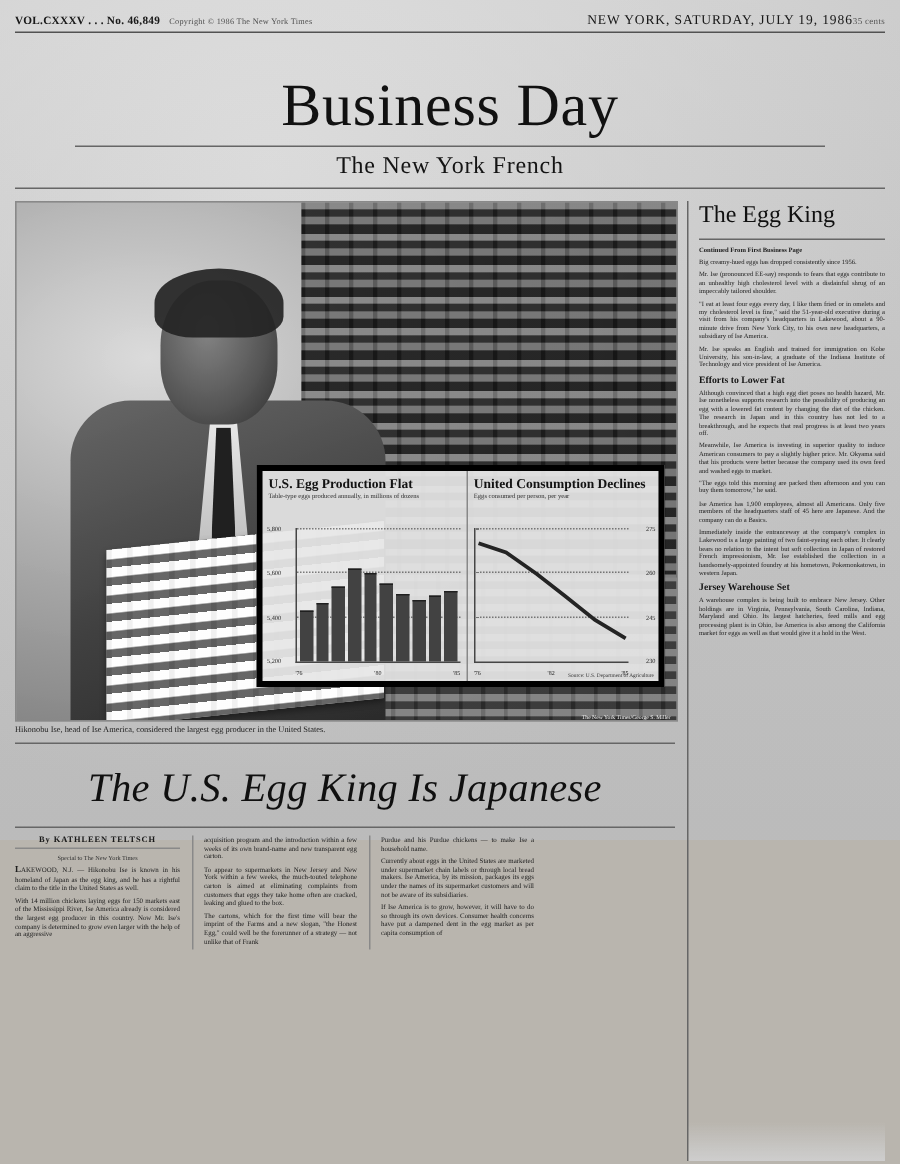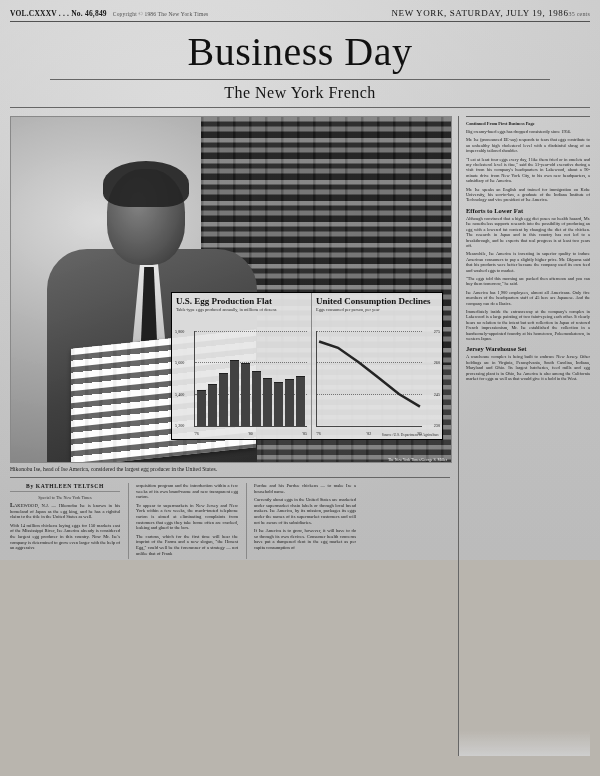--- a/index.html
+++ b/index.html
@@ -68,20 +68,21 @@
   .banner {
     text-align: center;
     padding-top: 10px;
   }
   .banner-title {
     font-family: "Liberation Serif", serif;
     font-size: 40px;
     letter-spacing: 0.5px;
     line-height: 1;
     color: #1c1916;
+    margin-top: 18px;
   }
   .banner-rule {
     height: 1px;
     background: #6d675f;
     margin: 7px 40px 5px 40px;
   }
   .banner-sub {
     font-family: "Liberation Serif", serif;
     font-size: 16px;
     letter-spacing: 0.5px;
@@ -198,21 +199,21 @@
     transform: skewY(-6deg);
     box-shadow: 0 2px 4px rgba(0,0,0,.35);
   }
 
   
   .charts {
     position: absolute;
     left: 160px; bottom: 22px;
     width: 272px; height: 148px;
     background: rgba(226,222,214,0.93);
-    border: 1px solid #000000;
+    border: 4px solid #000000;
     display: flex;
     box-sizing: border-box;
   }
   .chart {
     box-sizing: border-box;
     padding: 3px 4px 2px 4px;
     position: relative;
   }
   .chart.left { width: 141px; border-right: 1px solid #8d8780; }
   .chart.right { width: 131px; }
@@ -480,20 +481,21 @@
             </div>
             <div class="chart-src">Source: U.S. Department of Agriculture</div>
           </div>
         </div>
 
         <div class="photo-credit">The New York Times/George S. Miller</div>
       </div>
 
       <div class="caption">Hikonobu Ise, head of Ise America, considered the largest egg producer in the United States.</div>
 
+      <div class="headline">The U.S. Egg King Is Japanese</div>
 
       <div class="story">
         <div class="scol">
           <div class="byline">By KATHLEEN TELTSCH</div>
           <div class="byline-sub">Special to The New York Times</div>
           <p class="p first">LAKEWOOD, N.J. — Hikonobu Ise is known in his homeland of Japan as the egg king, and he has a rightful claim to the title in the United States as well.</p>
           <p class="p">With 14 million chickens laying eggs for 150 markets east of the Mississippi River, Ise America already is considered the largest egg producer in this country. Now Mr. Ise's company is determined to grow even larger with the help of an aggressive</p>
         </div>
         <div class="scol">
           <p class="p">acquisition program and the introduction within a few weeks of its own brand-name and new transparent egg carton.</p>
@@ -502,20 +504,21 @@
         </div>
         <div class="scol">
           <p class="p">Purdue and his Purdue chickens — to make Ise a household name.</p>
           <p class="p">Currently about eggs in the United States are marketed under supermarket chain labels or through local bread makers. Ise America, by its mission, packages its eggs under the names of its supermarket customers and will not be aware of its subsidiaries.</p>
           <p class="p">If Ise America is to grow, however, it will have to do so through its own devices. Consumer health concerns have put a dampened dent in the egg market as per capita consumption of</p>
         </div>
       </div>
     </div>
 
     <div class="col-right">
+      <div class="rail-head">The Egg King</div>
       <div class="rail-rule"></div>
       <div class="rail-jump">Continued From First Business Page</div>
       <p class="rail-p">Big creamy-hued eggs has dropped consistently since 1956.</p>
       <p class="rail-p">Mr. Ise (pronounced EE-say) responds to fears that eggs contribute to an unhealthy high cholesterol level with a disdainful shrug of an impeccably tailored shoulder.</p>
       <p class="rail-p">"I eat at least four eggs every day, I like them fried or in omelets and my cholesterol level is fine," said the 51-year-old executive during a visit from his company's headquarters in Lakewood, about a 90-minute drive from New York City, to his own new headquarters, a subsidiary of Ise America.</p>
       <p class="rail-p">Mr. Ise speaks an English and trained for immigration on Kobe University, his son-in-law, a graduate of the Indiana Institute of Technology and vice president of Ise America.</p>
 
       <div class="rail-sub">Efforts to Lower Fat</div>
       <p class="rail-p">Although convinced that a high egg diet poses no health hazard, Mr. Ise nonetheless supports research into the possibility of producing an egg with a lowered fat content by changing the diet of the chicken. The research in Japan and in this country has not led to a breakthrough, and he expects that real progress is at least two years off.</p>
       <p class="rail-p">Meanwhile, Ise America is investing in superior quality to induce American consumers to pay a slightly higher price. Mr. Okyama said that his products were better because the company used its own feed and washed eggs to market.</p>

